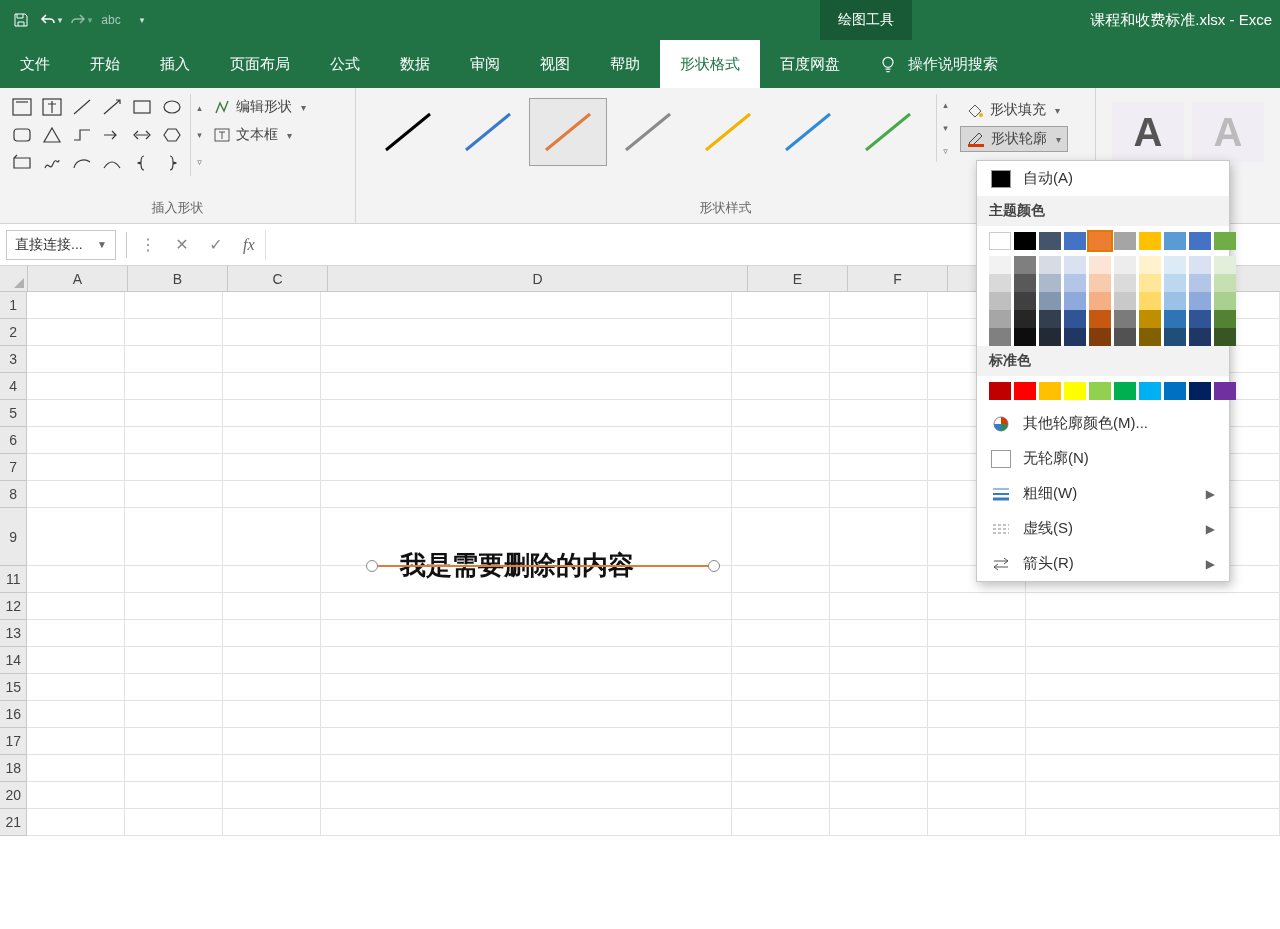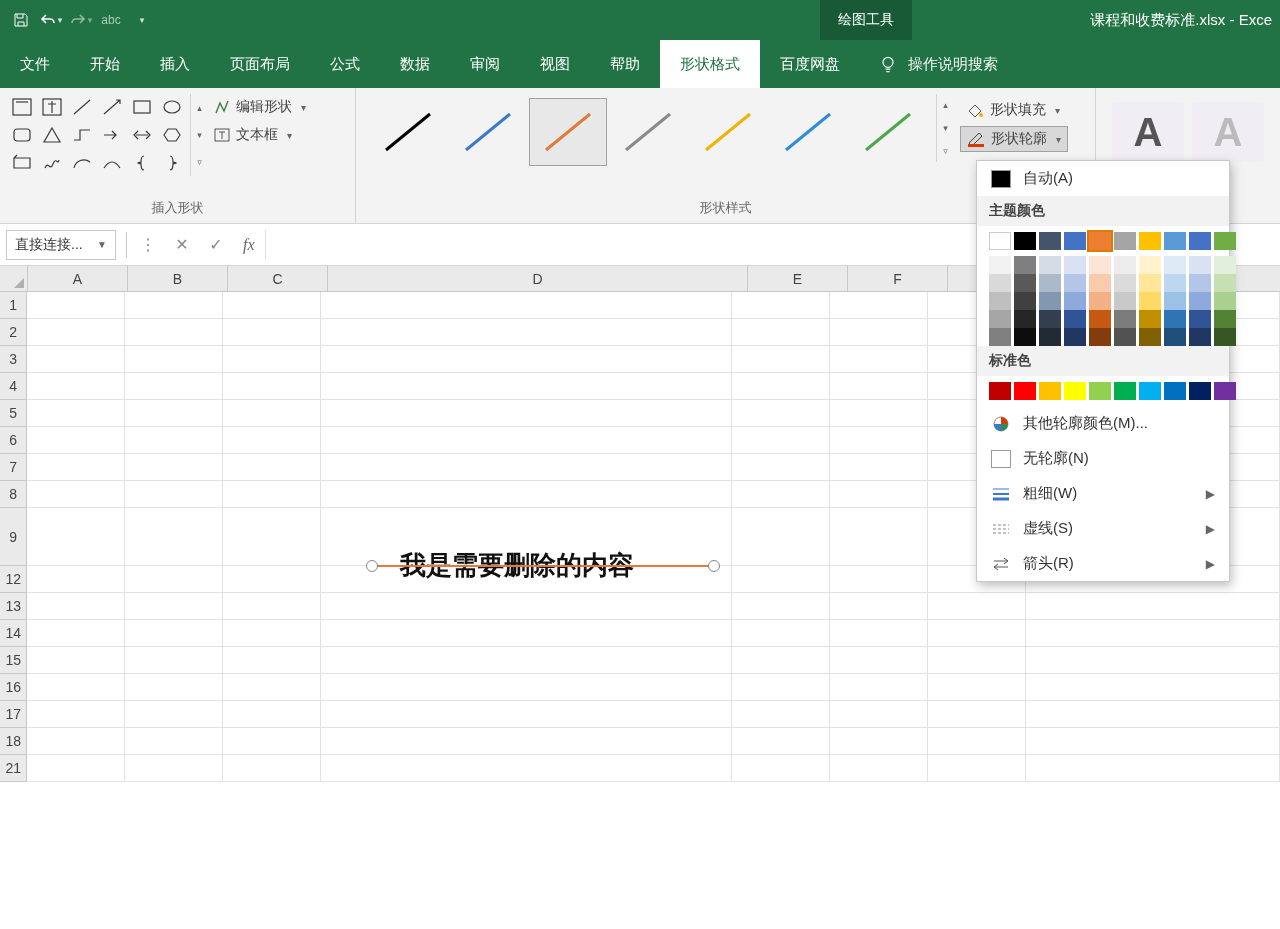--- a/index.html
+++ b/index.html
@@ -475,20 +475,31 @@
         <div class="cell" style="width: 100px;"></div>
         <div class="cell" style="width: 100px;"></div>
         <div class="cell" style="width: 100px;"></div>
         <div class="cell" style="width: 420px;"></div>
         <div class="cell" style="width: 100px;"></div>
         <div class="cell" style="width: 100px;"></div>
         <div class="cell" style="width: 100px;"></div>
         <div class="cell" style="width: 260px;"></div>
       </div>
       <div class="row">
+        <div class="row-h">11</div>
+        <div class="cell" style="width: 100px;"></div>
+        <div class="cell" style="width: 100px;"></div>
+        <div class="cell" style="width: 100px;"></div>
+        <div class="cell" style="width: 420px;"></div>
+        <div class="cell" style="width: 100px;"></div>
+        <div class="cell" style="width: 100px;"></div>
+        <div class="cell" style="width: 100px;"></div>
+        <div class="cell" style="width: 260px;"></div>
+      </div>
+      <div class="row">
         <div class="row-h">12</div>
         <div class="cell" style="width: 100px;"></div>
         <div class="cell" style="width: 100px;"></div>
         <div class="cell" style="width: 100px;"></div>
         <div class="cell" style="width: 420px;"></div>
         <div class="cell" style="width: 100px;"></div>
         <div class="cell" style="width: 100px;"></div>
         <div class="cell" style="width: 100px;"></div>
         <div class="cell" style="width: 260px;"></div>
       </div>
@@ -542,20 +553,31 @@
         <div class="cell" style="width: 100px;"></div>
         <div class="cell" style="width: 100px;"></div>
         <div class="cell" style="width: 420px;"></div>
         <div class="cell" style="width: 100px;"></div>
         <div class="cell" style="width: 100px;"></div>
         <div class="cell" style="width: 100px;"></div>
         <div class="cell" style="width: 260px;"></div>
       </div>
       <div class="row">
         <div class="row-h">18</div>
+        <div class="cell" style="width: 100px;"></div>
+        <div class="cell" style="width: 100px;"></div>
+        <div class="cell" style="width: 100px;"></div>
+        <div class="cell" style="width: 420px;"></div>
+        <div class="cell" style="width: 100px;"></div>
+        <div class="cell" style="width: 100px;"></div>
+        <div class="cell" style="width: 100px;"></div>
+        <div class="cell" style="width: 260px;"></div>
+      </div>
+      <div class="row">
+        <div class="row-h">20</div>
         <div class="cell" style="width: 100px;"></div>
         <div class="cell" style="width: 100px;"></div>
         <div class="cell" style="width: 100px;"></div>
         <div class="cell" style="width: 420px;"></div>
         <div class="cell" style="width: 100px;"></div>
         <div class="cell" style="width: 100px;"></div>
         <div class="cell" style="width: 100px;"></div>
         <div class="cell" style="width: 260px;"></div>
       </div>
       <div class="row">

